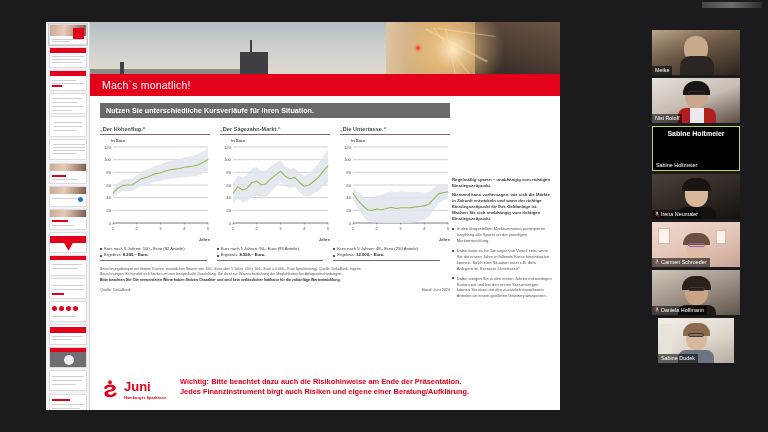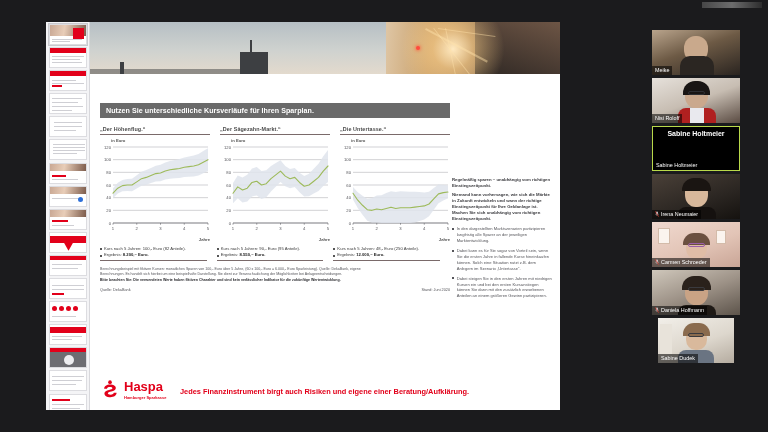--- a/index.html
+++ b/index.html
@@ -237,25 +237,28 @@
       <div class="hero-ray" style="right:64px;top:6px;width:62px;height:1.4px;transform:rotate(52deg);"></div>
       <div class="hero-ray" style="right:64px;top:6px;width:58px;height:1.2px;transform:rotate(8deg);"></div>
       <div class="hero-ray" style="right:64px;top:6px;width:50px;height:1.2px;transform:rotate(78deg);"></div>
       <div class="hero-bldg" style="left:150px;bottom:0;width:28px;height:22px;"></div>
       <div class="hero-bldg" style="left:160px;bottom:20px;width:2px;height:14px;"></div>
       <div class="hero-bldg" style="left:30px;bottom:0;width:4px;height:12px;"></div>
       <div class="hero-bldg" style="left:0;bottom:0;width:150px;height:5px;opacity:.5;"></div>
       <div class="hero-red-dot" style="right:140px;top:24px;"></div>
     </div>
 
+    <div class="slide-title-bar">
+      <span>Mach`s monatlich!</span>
+    </div>
 
     <div class="slide-body">
 
       <div class="subbar">
-        <span>Nutzen Sie unterschiedliche Kursverläufe für Ihren Sparplan.</span>
+        <span>Nutzen Sie unterschiedliche Kursverläufe für Ihren Situation.</span>
       </div>
 
       <div class="charts-row">
 
         <div class="chart-col">
           <div class="chart-title">„Der Höhenflug.“</div>
           <div class="chart-rule"></div>
           <div class="chart-box">
             <div class="chart-unit">in Euro</div>
             <svg class="chart-svg" id="svg0" width="110" height="92">
@@ -433,26 +436,27 @@
     </div>
 
     <div class="logo-wrap">
       <div class="logo-s">
         <svg width="20" height="20" viewBox="0 0 24 24">
           <circle cx="12" cy="2.6" r="2.2" fill="#e2001a"></circle>
           <path d="M5 10.5c0-3 3-5 7-5s7 1.6 7 4.2c0 2.4-2.3 3.4-5.4 4.1-2.6.6-4.2 1-4.2 2.1 0 1 1.3 1.7 3.2 1.7 2.4 0 3.9-.9 3.9-2.2h3.4c0 3.2-3 5.3-7.4 5.3-4.2 0-7.2-1.8-7.2-4.5 0-2.6 2.4-3.6 5.5-4.3 2.7-.6 4.1-1 4.1-2 0-.9-1.2-1.5-3-1.5-2.2 0-3.5.8-3.5 2.1z" fill="#e2001a"></path>
         </svg>
       </div>
       <div>
-        <div style="color:#e2001a;font-size:13px;font-weight:bold;line-height:1;">Haspa</div>
+        <div style="color:#e2001a;font-size:13px;font-weight:bold;line-height:1;">Juni</div>
         <div style="color:#e2001a;font-size:4px;font-weight:bold;margin-top:1.5px;">Hamburger Sparkasse</div>
       </div>
     </div>
 
     <div class="warning">
+      <p>Wichtig: Bitte beachtet dazu auch die Risikohinweise am Ende der Präsentation.</p>
       <p>Jedes Finanzinstrument birgt auch Risiken und eigene einer Beratung/Aufklärung.</p>
     </div>
   </div>
 
   <div class="rail">
     <div class="talk-overlay"></div>
 
     <div class="tile" style="top:30px;">
       <div class="tile-video" style="background:linear-gradient(160deg,#b9a48c 0%,#6d5a45 45%,#2a2420 100%);">
         <div style="position:absolute;left:32px;top:6px;width:24px;height:26px;border-radius:46%;background:#c9a98c;"></div>

